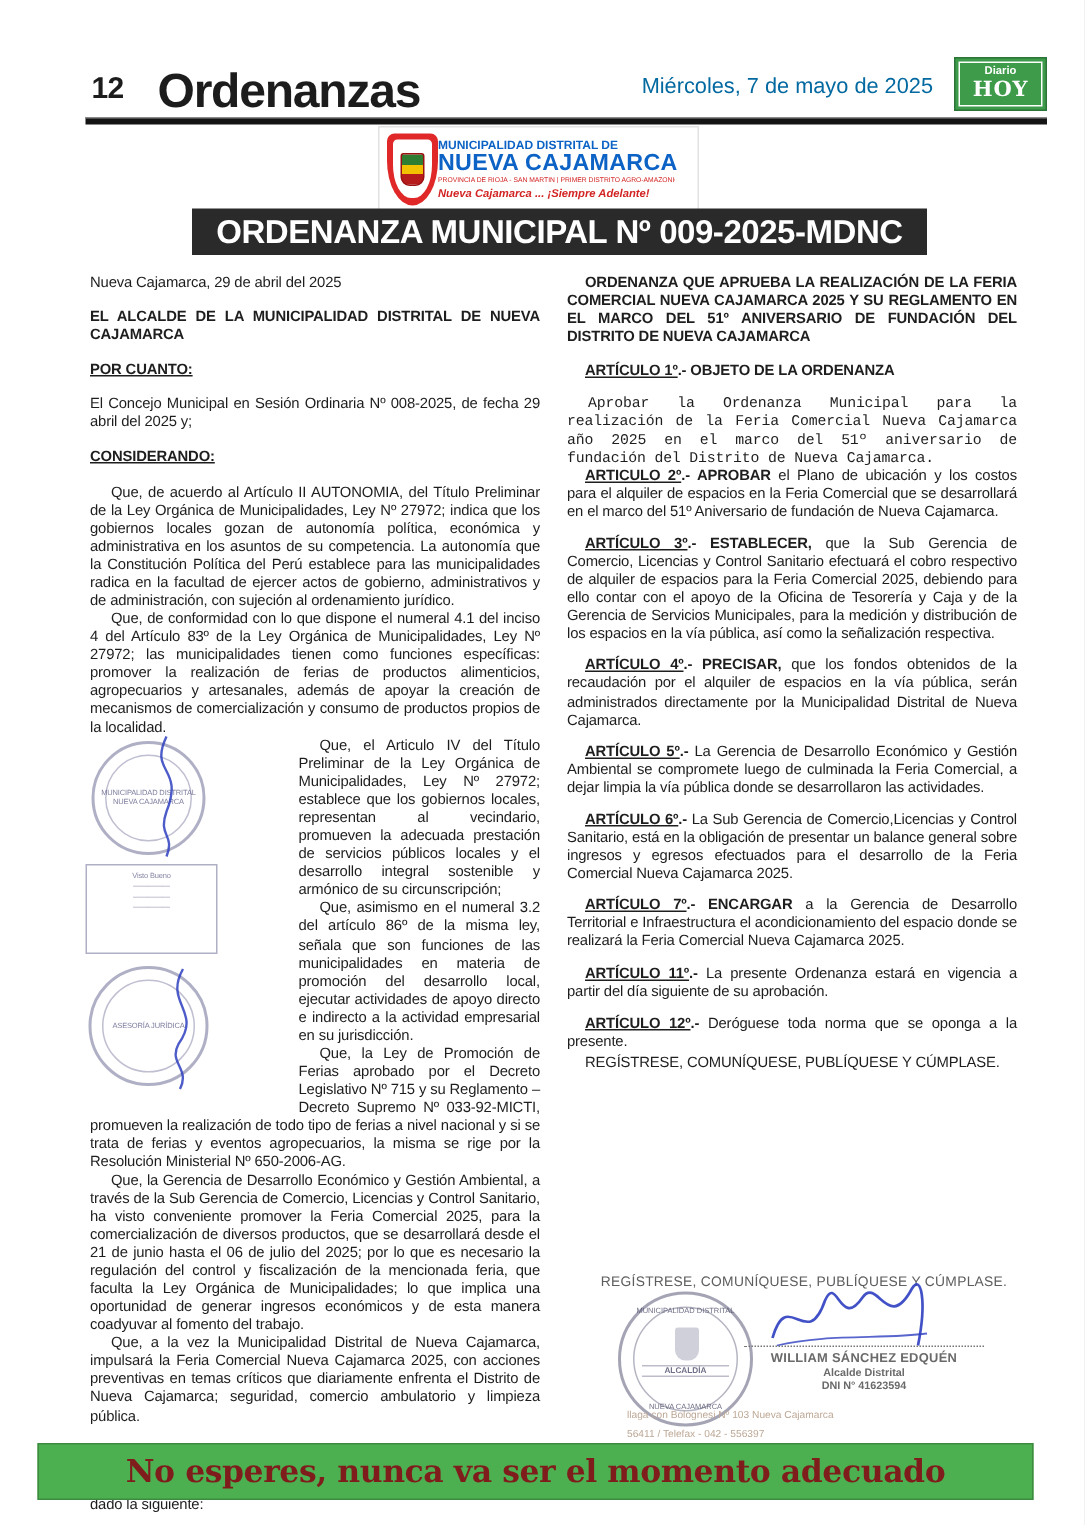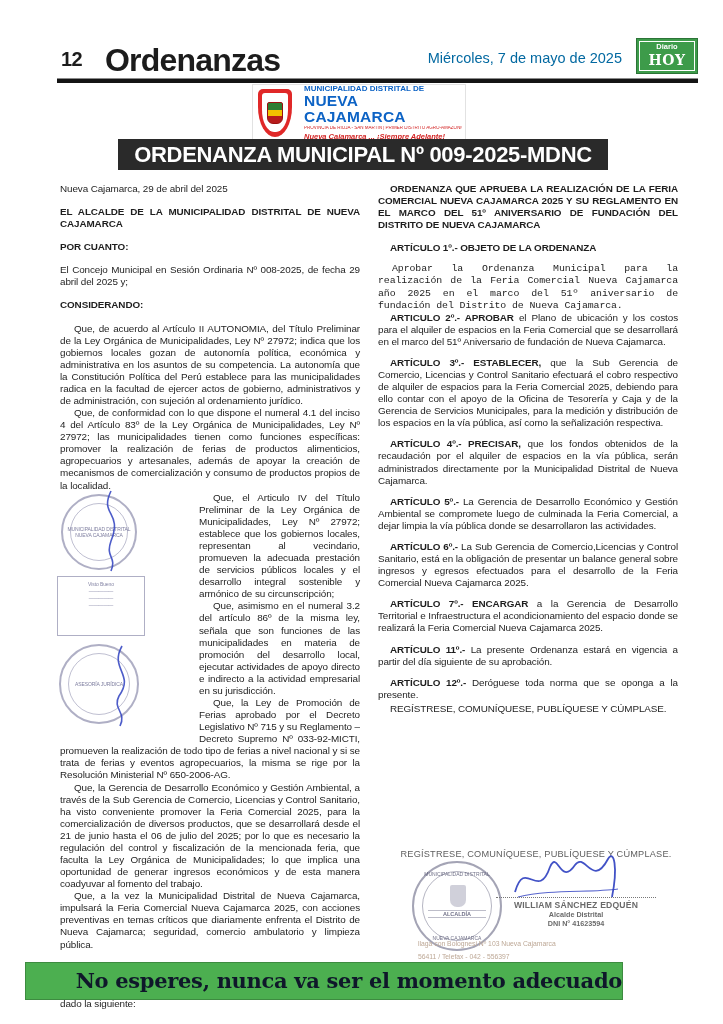--- a/index.html
+++ b/index.html
@@ -13,45 +13,45 @@
   .hdr-date{position:absolute;right:76px;top:14px;font-size:14.5px;color:#0369a1;}
   .hoy{position:absolute;right:0;top:2px;width:62px;height:36px;background:#3d9b4a;border:1px solid #2c7437;
        box-sizing:border-box;padding:2px;}
   .hoy-in{border:1px solid #ffffff;height:100%;box-sizing:border-box;text-align:center;color:#fff;}
   .hoy-top{font-size:7.5px;font-weight:bold;line-height:9px;}
   .hoy-main{font-family:"DejaVu Serif",serif;font-size:14px;font-weight:bold;line-height:18px;letter-spacing:0.5px;}
   .rule{position:absolute;left:57px;top:78px;width:641px;height:4px;background:#141414;border-top:1px solid #8a8a8a;}
 
   
   #masthead{position:absolute;left:252px;top:84px;width:202px;height:52px;border:1px solid #e2e2e2;
-            display:flex;align-items:center;gap:12px;padding:2px 5px;box-sizing:content-box;background:#fff;}
+            display:flex;align-items:center;gap:0;padding:2px 5px;box-sizing:content-box;background:#fff;}
   .shield{width:34px;height:48px;background:#e02828;border-radius:5px 5px 17px 17px/5px 5px 30px 30px;
           position:relative;flex:0 0 auto;}
   .shield-in{position:absolute;left:4px;top:4px;right:4px;bottom:5px;background:#fff;
              border-radius:3px 3px 12px 12px/3px 3px 22px 22px;display:flex;align-items:center;justify-content:center;}
   .crest{width:14px;height:20px;background:linear-gradient(#2e7d32 0 35%,#f2c200 35% 65%,#b71c1c 65% 100%);
          border:1px solid #9b1010;border-radius:2px 2px 6px 6px;}
   .mtext{line-height:1.05;}
   .m1{color:#0d63c5;font-size:8px;font-weight:bold;}
   .m2{color:#0d63c5;font-size:15.5px;font-weight:bold;letter-spacing:0.2px;}
   .m3{color:#d32424;font-size:4.5px;white-space:nowrap;overflow:hidden;max-width:158px;}
   .m4{color:#d32424;font-size:7.5px;font-weight:bold;font-style:italic;margin-top:3px;}
 
   
-  #banner{position:absolute;left:118px;top:139px;width:490px;height:31px;background:#2a2a2a;
+  #banner{position:absolute;left:128px;top:139px;width:490px;height:31px;background:#2a2a2a;
           color:#ffffff;font-weight:bold;font-size:22px;text-align:center;line-height:31px;letter-spacing:-0.3px;}
 
   
   .col{position:absolute;top:183px;width:300px;font-size:9.9px;line-height:1.22;
        text-align:justify;letter-spacing:-0.1px;color:#1e1e1e;}
   #col-left{left:60px;}
   #col-right{left:378px;}
   .sp{margin:0 0 11px 0;}
   .bold{font-weight:bold;}
-  .hud{font-weight:bold;}
+  .hud{font-weight:bold;text-decoration:underline;}
   .body-p{margin:0;text-indent:14px;}
   .mt{margin-top:11px;}
   .art{margin:0 0 9px 0;text-indent:12px;}
   .art-body{margin:0;text-indent:14px;font-family:Liberation Mono, monospace;}
   .title-p{margin:0 0 11px 0;font-weight:bold;text-indent:12px;}
 
   
   .stampcol{float:left;width:135px;height:240px;margin:2px 7px 0 -3px;position:relative;}
   .seal{position:absolute;border:2px solid rgba(95,95,140,0.5);border-radius:50%;
         color:rgba(80,80,125,0.75);display:flex;flex-direction:column;align-items:center;justify-content:center;
@@ -74,22 +74,22 @@
   .sig-seal .mini{position:absolute;left:36px;top:22px;width:16px;height:22px;background:rgba(120,120,150,0.35);
                   border-radius:2px 2px 7px 7px;}
   .namebox{position:absolute;left:108px;top:52px;width:160px;text-align:center;color:#6a6a6a;}
   .dotline{border-top:1.5px dotted #777;margin-bottom:2px;}
   .sig-name{font-size:8.6px;font-weight:bold;letter-spacing:0.2px;}
   .sig-role{font-size:7.2px;font-weight:bold;}
   .sig-dni{font-size:7.2px;font-weight:bold;}
   .sig-addr{position:absolute;left:30px;top:93px;font-size:6.8px;color:#bda896;line-height:1.9;text-align:left;}
 
   
-  #footer{position:absolute;left:25px;top:962px;width:598px;height:38px;background:#4caf50;border:1px solid #3d8b40;
-          box-sizing:border-box;color:#0f172a;text-align:right;line-height:36px;
+  #footer{position:absolute;left:25px;top:962px;width:664px;height:38px;background:#4caf50;border:1px solid #3d8b40;
+          box-sizing:border-box;color:#7f1d1d;text-align:center;line-height:36px;
           font-family:"DejaVu Serif",serif;font-weight:bold;font-size:21px;letter-spacing:-0.3px;}
 </style>
 </head>
 <body>
 
 <div id="page">
 
   <div id="hdr">
     <div class="pagenum">12</div>
     <div class="section">Ordenanzas</div>

